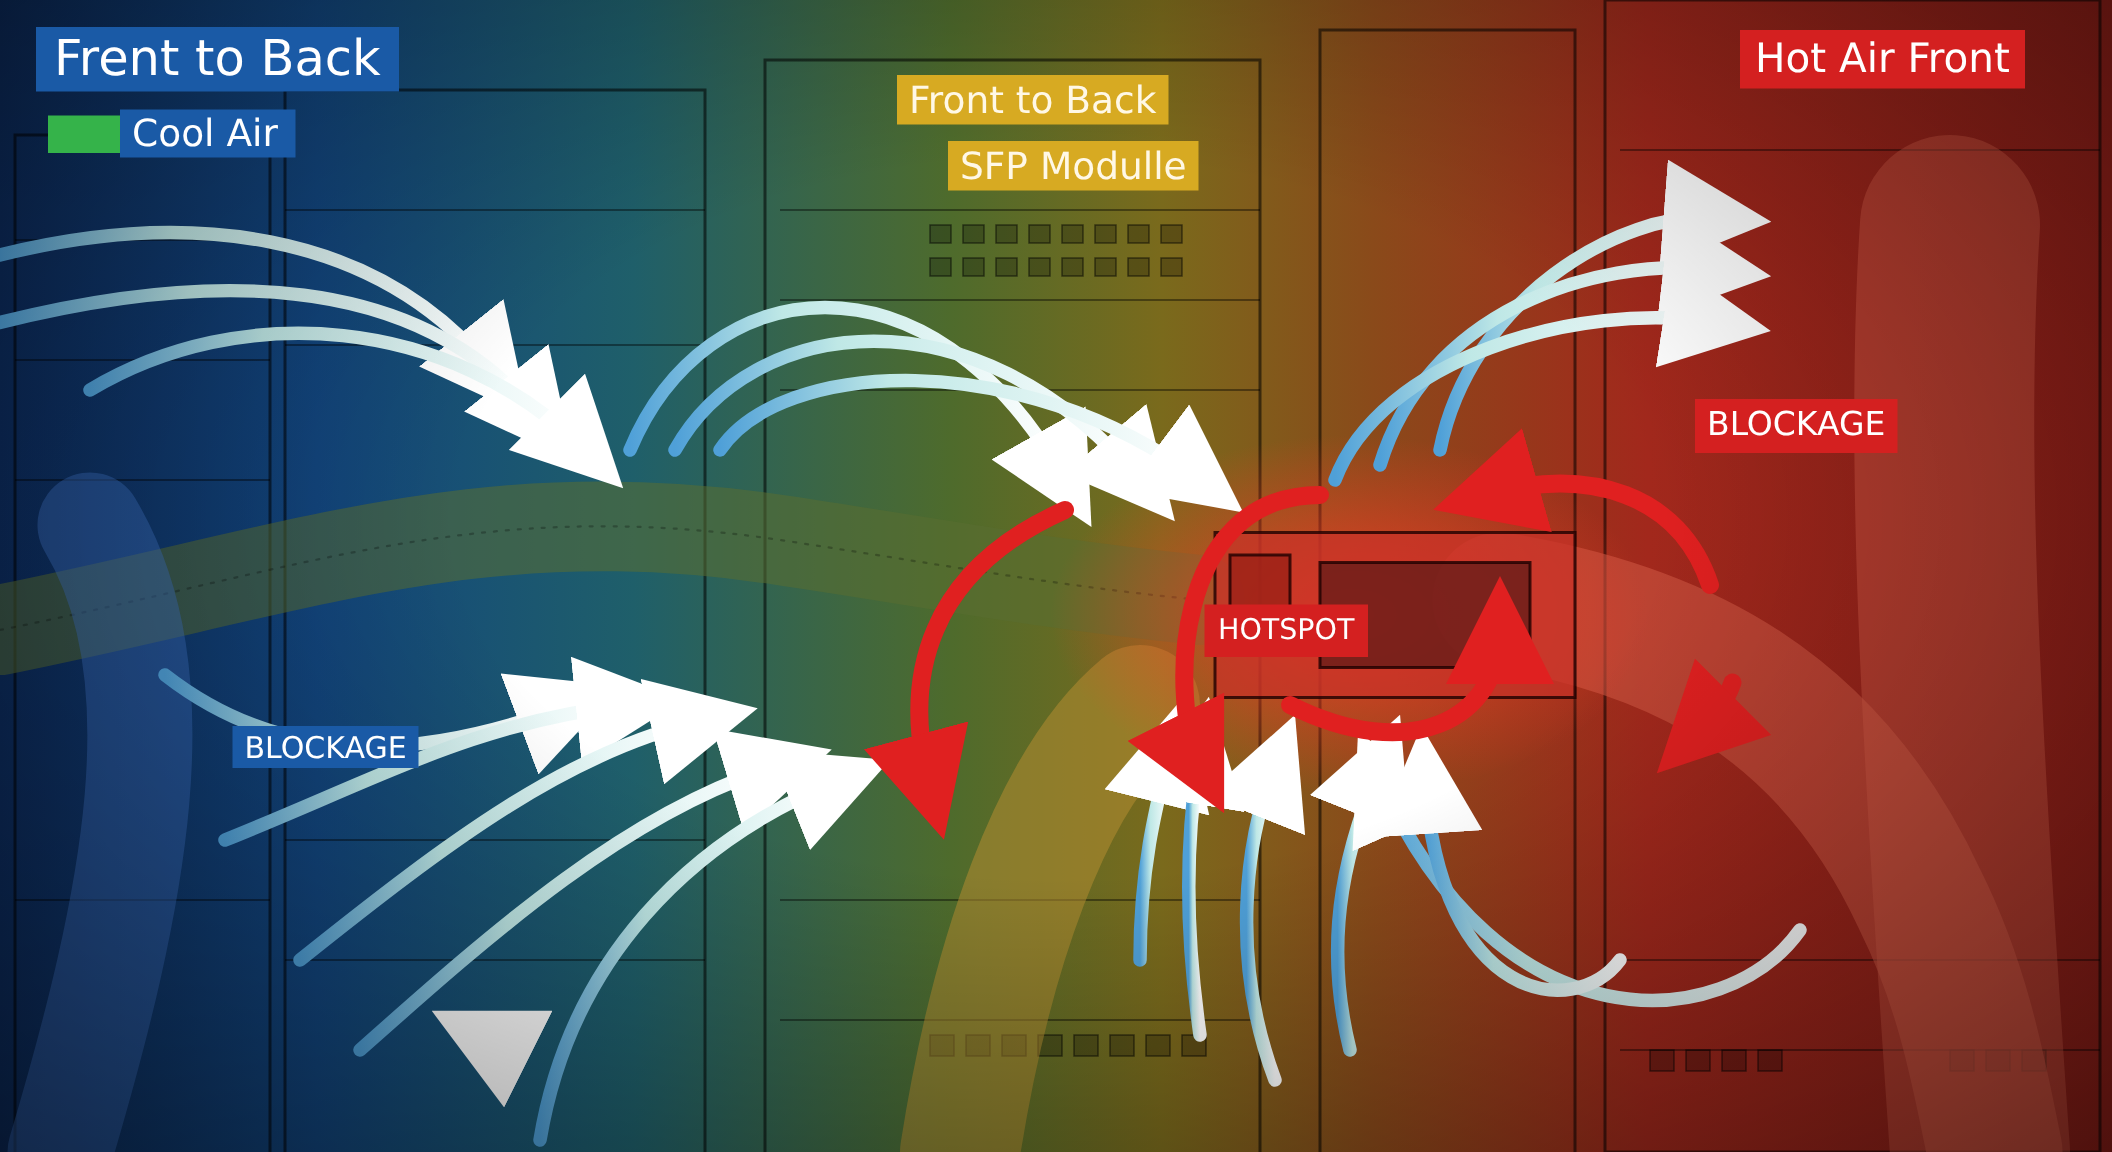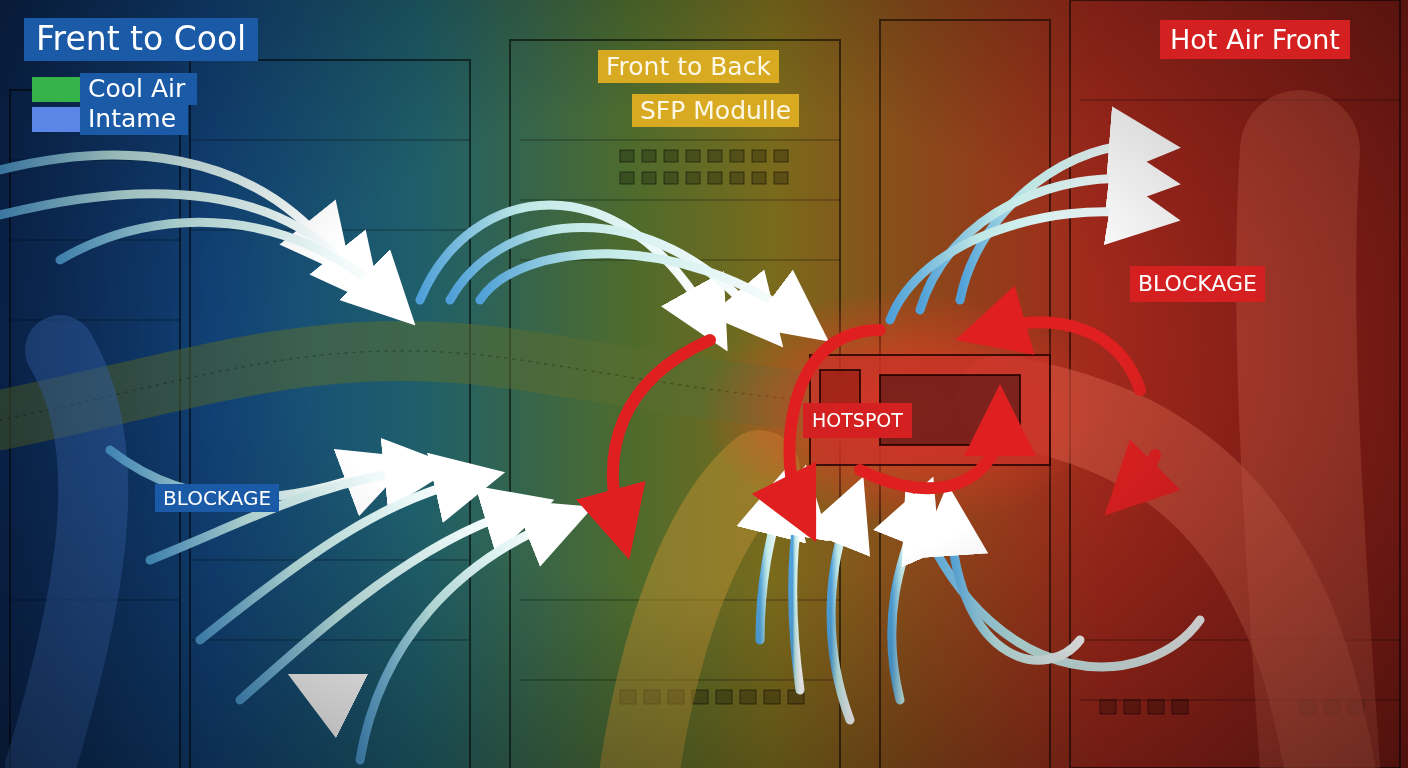--- a/index.html
+++ b/index.html
@@ -161,30 +161,26 @@
       <path d="M710,340 C620,380 600,450 620,525"></path>
       <path d="M880,330 C780,330 780,470 800,510"></path>
       <path d="M860,470 C940,510 1000,480 1000,420"></path>
       <path d="M1140,390 C1120,330 1060,310 990,330"></path>
       <path d="M1155,455 C1150,470 1140,480 1130,490"></path>
     </g>
   </svg>
 
   <div class="dark-top"></div>
 
-  <div class="lbl blue title-main">Frent to Cool</div>
+  <div class="lbl blue title-main">Frent to Back</div>
 
   <div class="legend">
     <div class="legend-row">
       <span class="sw" style="background:#35b34a"></span>
       <span class="legend-text">Cool Air</span>
-    </div>
-    <div class="legend-row">
-      <span class="sw" style="background:#5b86e8"></span>
-      <span class="legend-text">Intame</span>
     </div>
   </div>
 
   <div class="lbl yellow yl1">Front to Back</div>
   <div class="lbl yellow yl2">SFP Modulle</div>
   <div class="lbl red hot">Hot Air Front</div>
   <div class="lbl red block-r">BLOCKAGE</div>
   <div class="lbl red hotspot">HOTSPOT</div>
   <div class="lbl blue block-l">BLOCKAGE</div>
 </div>

